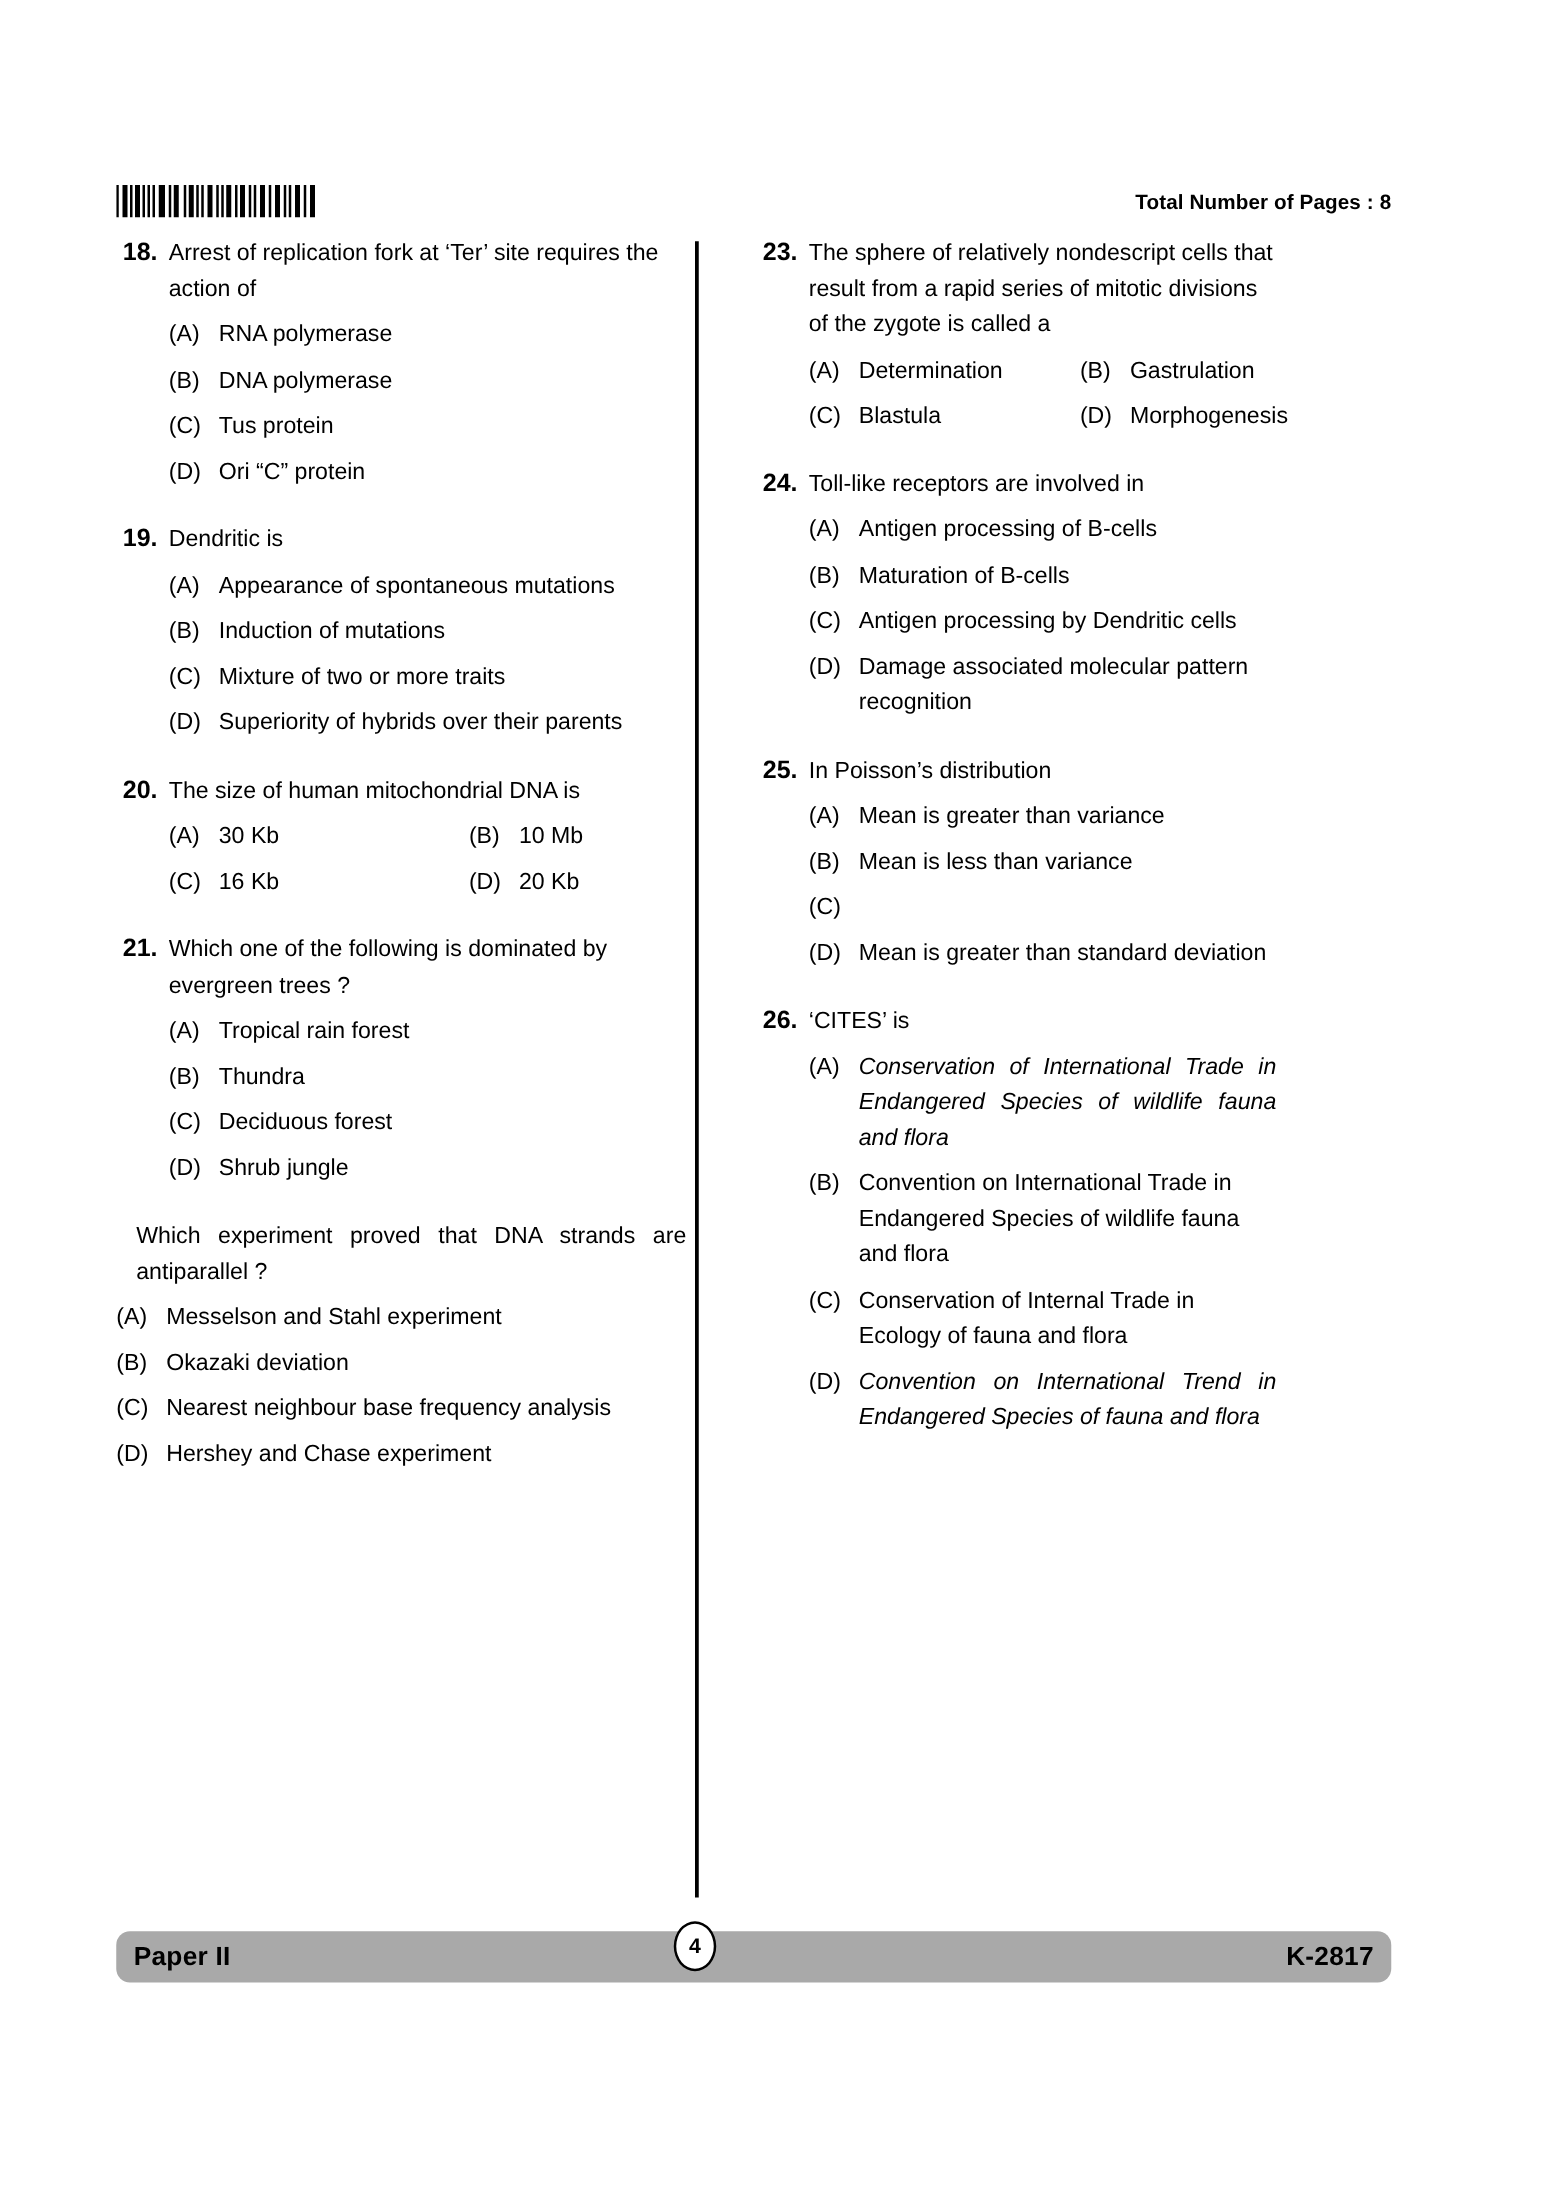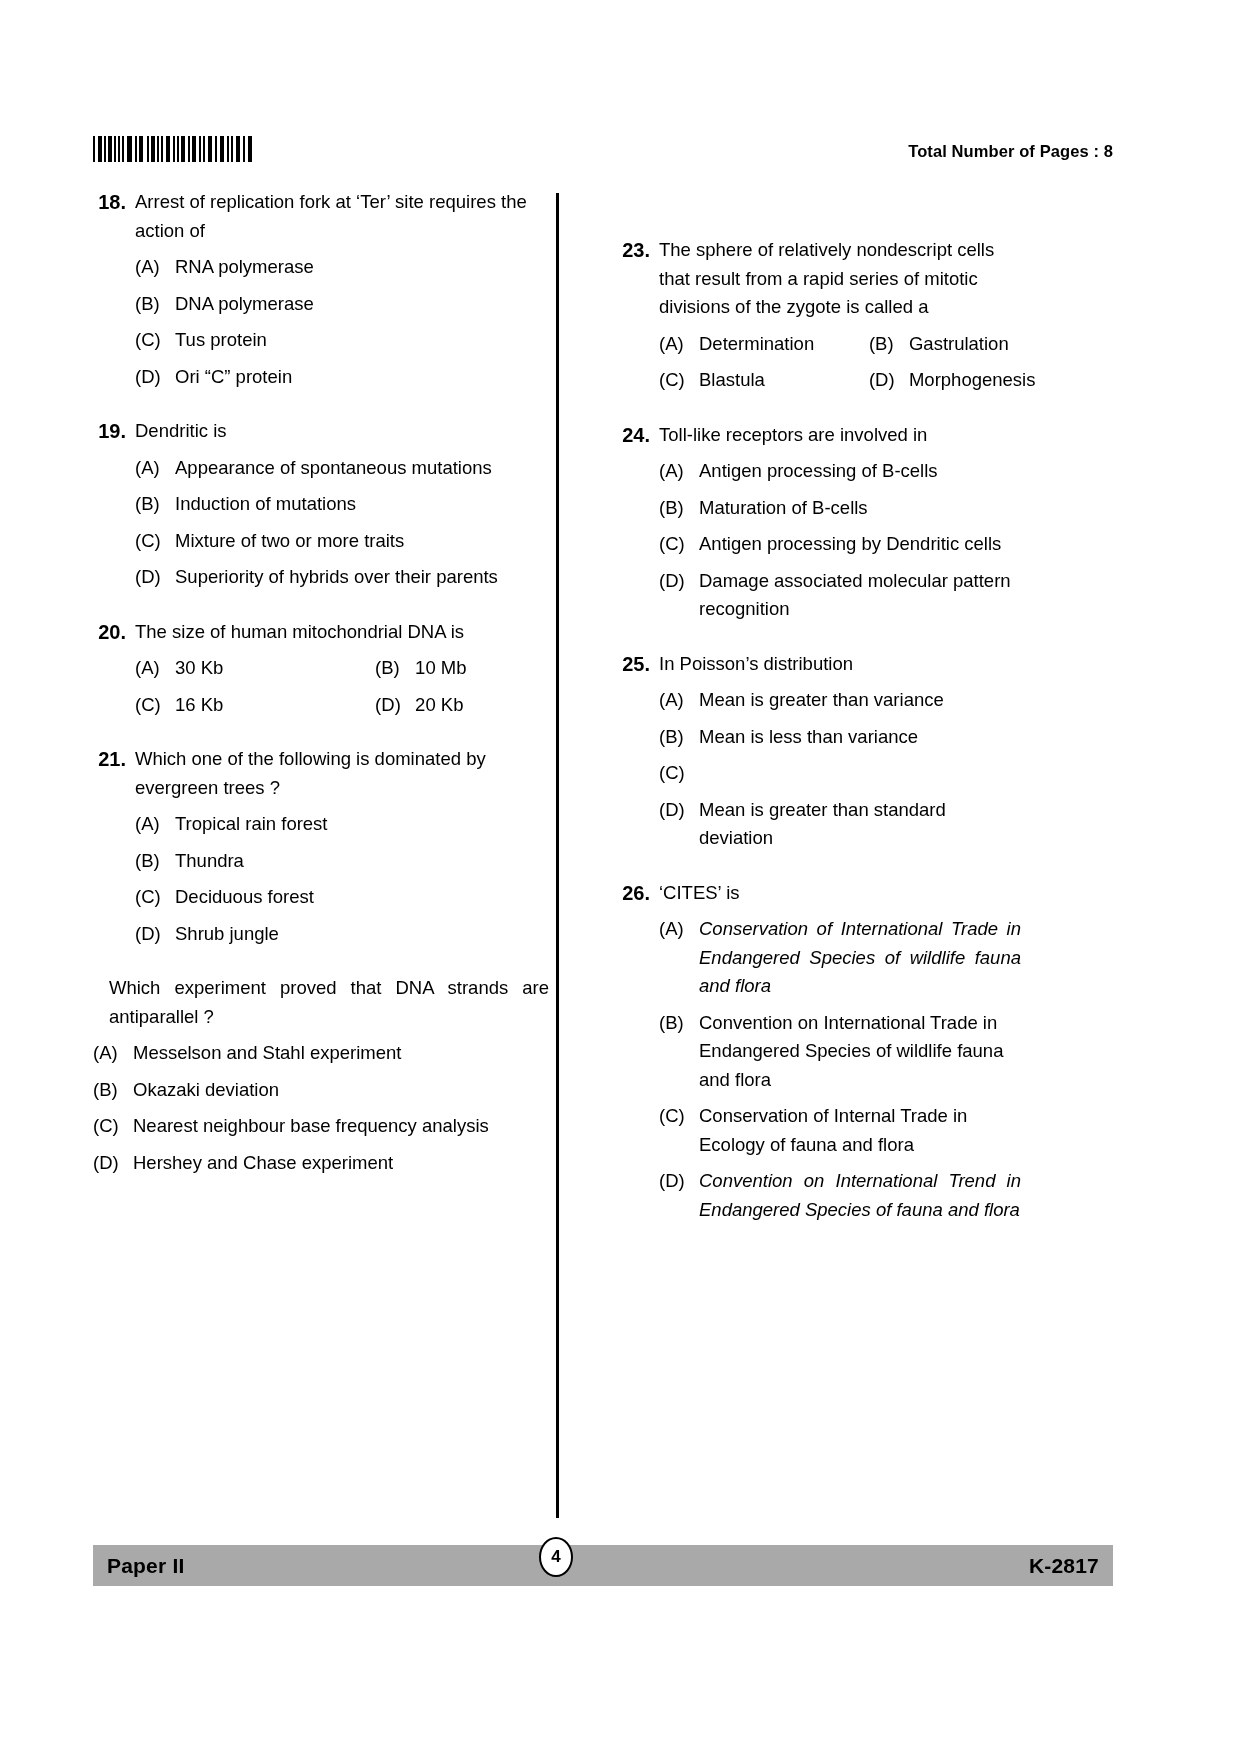--- a/index.html
+++ b/index.html
@@ -19,25 +19,25 @@
   .page {
     position: absolute;
     left: 0; top: 0;
     width: 1240px; height: 1755px;
     padding: 0;
   }
 
   
   .topbar {
     position: absolute;
-    left: 93px; top: 132px;
+    left: 93px; top: 148px;
     width: 1020px;
     height: 34px;
     display: flex;
-    align-items: center;
+    align-items: flex-start;
     justify-content: space-between;
   }
   .barcode {
     height: 26px;
     width: 162px;
     display: block;
   }
   .pages-label {
     font-size: 16.5px;
     font-weight: bold;
@@ -51,21 +51,21 @@
     position: absolute;
     left: 93px; top: 188px;
     width: 1020px;
     display: flex;
     gap: 0;
   }
   .col {
     width: 464px;
   }
   .col-left  { padding-right: 8px; }
-  .col-right { padding-left: 60px; margin-top: 48px; }
+  .col-right { padding-left: 48px; }
 
   .divider {
     position: absolute;
     left: 556px;
     top: 193px;
     width: 2.5px;
     height: 1325px;
     background: #000;
   }
 
@@ -124,20 +124,21 @@
     position: absolute;
     left: 93px;
     top: 1545px;
     width: 1020px;
     height: 41px;
     background: #a9a9a9;
     display: flex;
     align-items: center;
     justify-content: space-between;
     padding: 0 14px;
+    border-radius: 11px;
   }
   .footer-left, .footer-right {
     font-size: 21px;
     font-weight: bold;
     letter-spacing: 0.2px;
   }
   .page-circle {
     position: absolute;
     left: 556px;
     top: 1537px;

